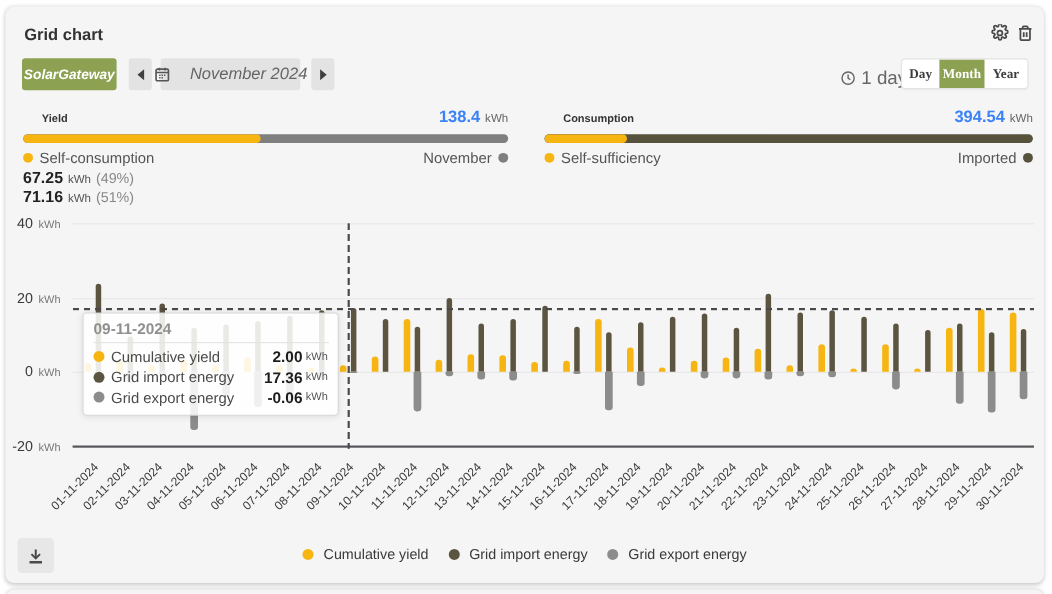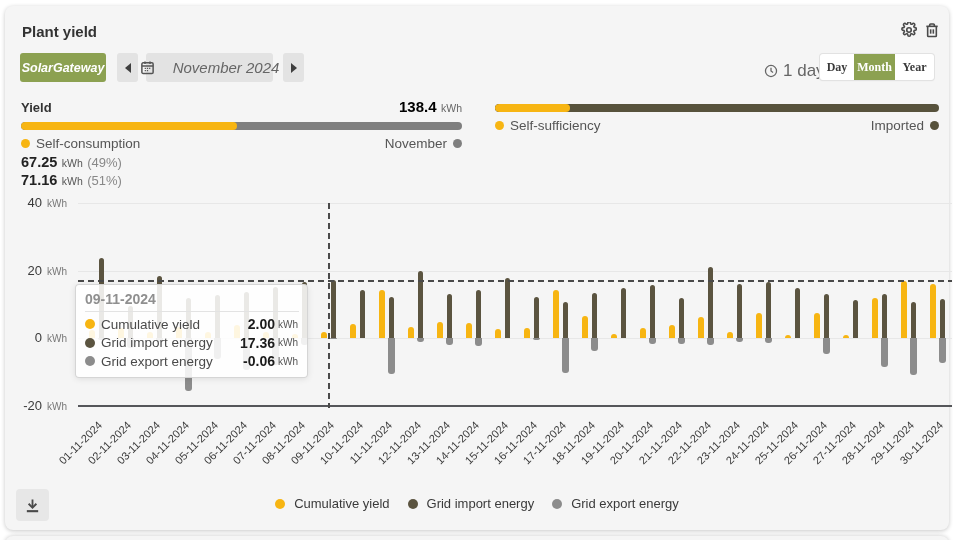--- a/index.html
+++ b/index.html
@@ -25,22 +25,22 @@
   .interval { left:764px; top:61px; display:flex; align-items:center; gap:5px; color:#666; font-size:17px; }
   .seg { left:820px; top:54px; height:26px; display:flex; border-radius:3px; overflow:hidden;
          box-shadow:0 0 0 1px #e2e2e2, 0 1px 2px rgba(0,0,0,0.06); background:#fff; }
   .seg-item { display:flex; align-items:center; justify-content:center; font-size:12px; font-weight:bold;
               color:#3b3b3b; cursor:pointer;font-family:Liberation Serif, serif; }
   .seg-item.active { background:#8CA151; color:#fff; }
 
   
   .panel { top:98px; }
   .panel-head { display:flex; justify-content:space-between; align-items:baseline; height:18px; }
-  .panel-title { font-size:13px; font-weight:bold; color:#333; }
-  .panel-total b { font-size:15px; color:#000000; }
+  .panel-title { font-size:10px; font-weight:bold; color:#333;margin-left:17px; }
+  .panel-total b { font-size:15px; color:#3b82f6; }
   .unit { font-size:10.5px; color:#666; }
   .pbar { position:relative; margin-top:6px; height:8px; border-radius:4px; overflow:hidden; }
   .pbar-fill { position:absolute; left:0; top:0; bottom:0; border-radius:4px; z-index:1; }
   .split-row { display:flex; justify-content:space-between; margin-top:6px; height:15px; align-items:center;
                font-size:13.5px; color:#555; }
   .split-row .side { display:flex; align-items:center; gap:6px; }
   .dot { border-radius:50%; flex:none; }
   .dot9 { width:9px; height:9px; }
   .dot10 { width:10px; height:10px; }
   .vals-row { display:flex; justify-content:space-between; margin-top:2px; height:16px; align-items:baseline;flex-direction:column; }
@@ -79,21 +79,21 @@
   .legend-item { display:flex; align-items:center; gap:9px; font-size:13px; color:#3a3a3a; height:13px; }
   svg { display:block; }
 </style>
 </head>
 <body>
 
 <div class="screen">
   <div class="card"></div>
   <div class="card-next"></div>
 
-  <div class="abs page-title">Plant yield</div>
+  <div class="abs page-title">Grid chart</div>
   <div class="abs" style="left:901px; top:22px;">
     <svg class="hdr-icon" viewBox="0 0 24 24" fill="none" stroke="currentColor" stroke-width="2.4">
       <path d="M12 8.6a3.4 3.4 0 1 0 0 6.8 3.4 3.4 0 0 0 0-6.8z"></path>
       <path d="M19.4 13.5a1.6 1.6 0 0 0 .4 1.8l.1.1a2 2 0 1 1-2.8 2.8l-.1-.1a1.6 1.6 0 0 0-1.8-.4 1.6 1.6 0 0 0-1 1.5v.2a2 2 0 1 1-4 0v-.2a1.6 1.6 0 0 0-1-1.5 1.6 1.6 0 0 0-1.8.4l-.1.1a2 2 0 1 1-2.8-2.8l.1-.1a1.6 1.6 0 0 0 .4-1.8 1.6 1.6 0 0 0-1.5-1h-.2a2 2 0 1 1 0-4h.2a1.6 1.6 0 0 0 1.5-1 1.6 1.6 0 0 0-.4-1.8l-.1-.1a2 2 0 1 1 2.8-2.8l.1.1a1.6 1.6 0 0 0 1.8.4 1.6 1.6 0 0 0 1-1.5v-.2a2 2 0 1 1 4 0v.2a1.6 1.6 0 0 0 1 1.5 1.6 1.6 0 0 0 1.8-.4l.1-.1a2 2 0 1 1 2.8 2.8l-.1.1a1.6 1.6 0 0 0-.4 1.8 1.6 1.6 0 0 0 1.5 1h.2a2 2 0 1 1 0 4h-.2a1.6 1.6 0 0 0-1.5 1z"></path>
     </svg>
   </div>
   <div class="abs" style="left:924px; top:22px;">
     <svg class="hdr-icon" viewBox="0 0 24 24" fill="none" stroke="currentColor" stroke-width="2.4">
       <path d="M3.5 6.5h17"></path>
         <path d="M8.5 6V4.5a1.5 1.5 0 0 1 1.5-1.5h4a1.5 1.5 0 0 1 1.5 1.5V6"></path>
@@ -154,36 +154,40 @@
           <span class="dot dot9" style="background:#7f7f7f"></span>
         </span>
     </div>
     <div class="vals-row">
       <span class="val"><b>67.25</b> <span class="unit">kWh</span> <span class="pct">(49%)</span></span>
       <span class="val"><b>71.16</b> <span class="unit">kWh</span> <span class="pct">(51%)</span></span>
     </div>
   </div>
 
   <div class="abs panel" style="left:495px; width:444px;">
+    <div class="panel-head">
+      <span class="panel-title">Consumption</span>
+      <span class="panel-total"><b>394.54</b> <span class="unit">kWh</span></span>
+    </div>
     <div class="pbar" style="background:#57523c;">
       <div class="pbar-fill" style="width:17%; background:#F7B512;"></div>
     </div>
     <div class="split-row">
       <span class="side">
           <span class="dot dot9" style="background:#F7B512"></span>
           <span>Self-sufficiency</span>
         </span>
       <span class="side">
           <span>Imported</span>
           <span class="dot dot9" style="background:#57523c"></span>
         </span>
     </div>
   </div>
 
-  <div class="abs" id="chart-layer" style="left:12px; top:0; width:808px; height:540px;">
+  <div class="abs" id="chart-layer" style="left:0; top:0; width:808px; height:540px;">
       <div class="gridline" style="top:203.00000000000003px;"></div>
       <div class="ylab" style="left:8px; top:195.00000000000003px;">
         <span class="num">40</span>
         <span class="unit">kWh</span>
       </div>
       <div class="gridline" style="top:270.6666666666667px;"></div>
       <div class="ylab" style="left:8px; top:262.6666666666667px;">
         <span class="num">20</span>
         <span class="unit">kWh</span>
       </div>

